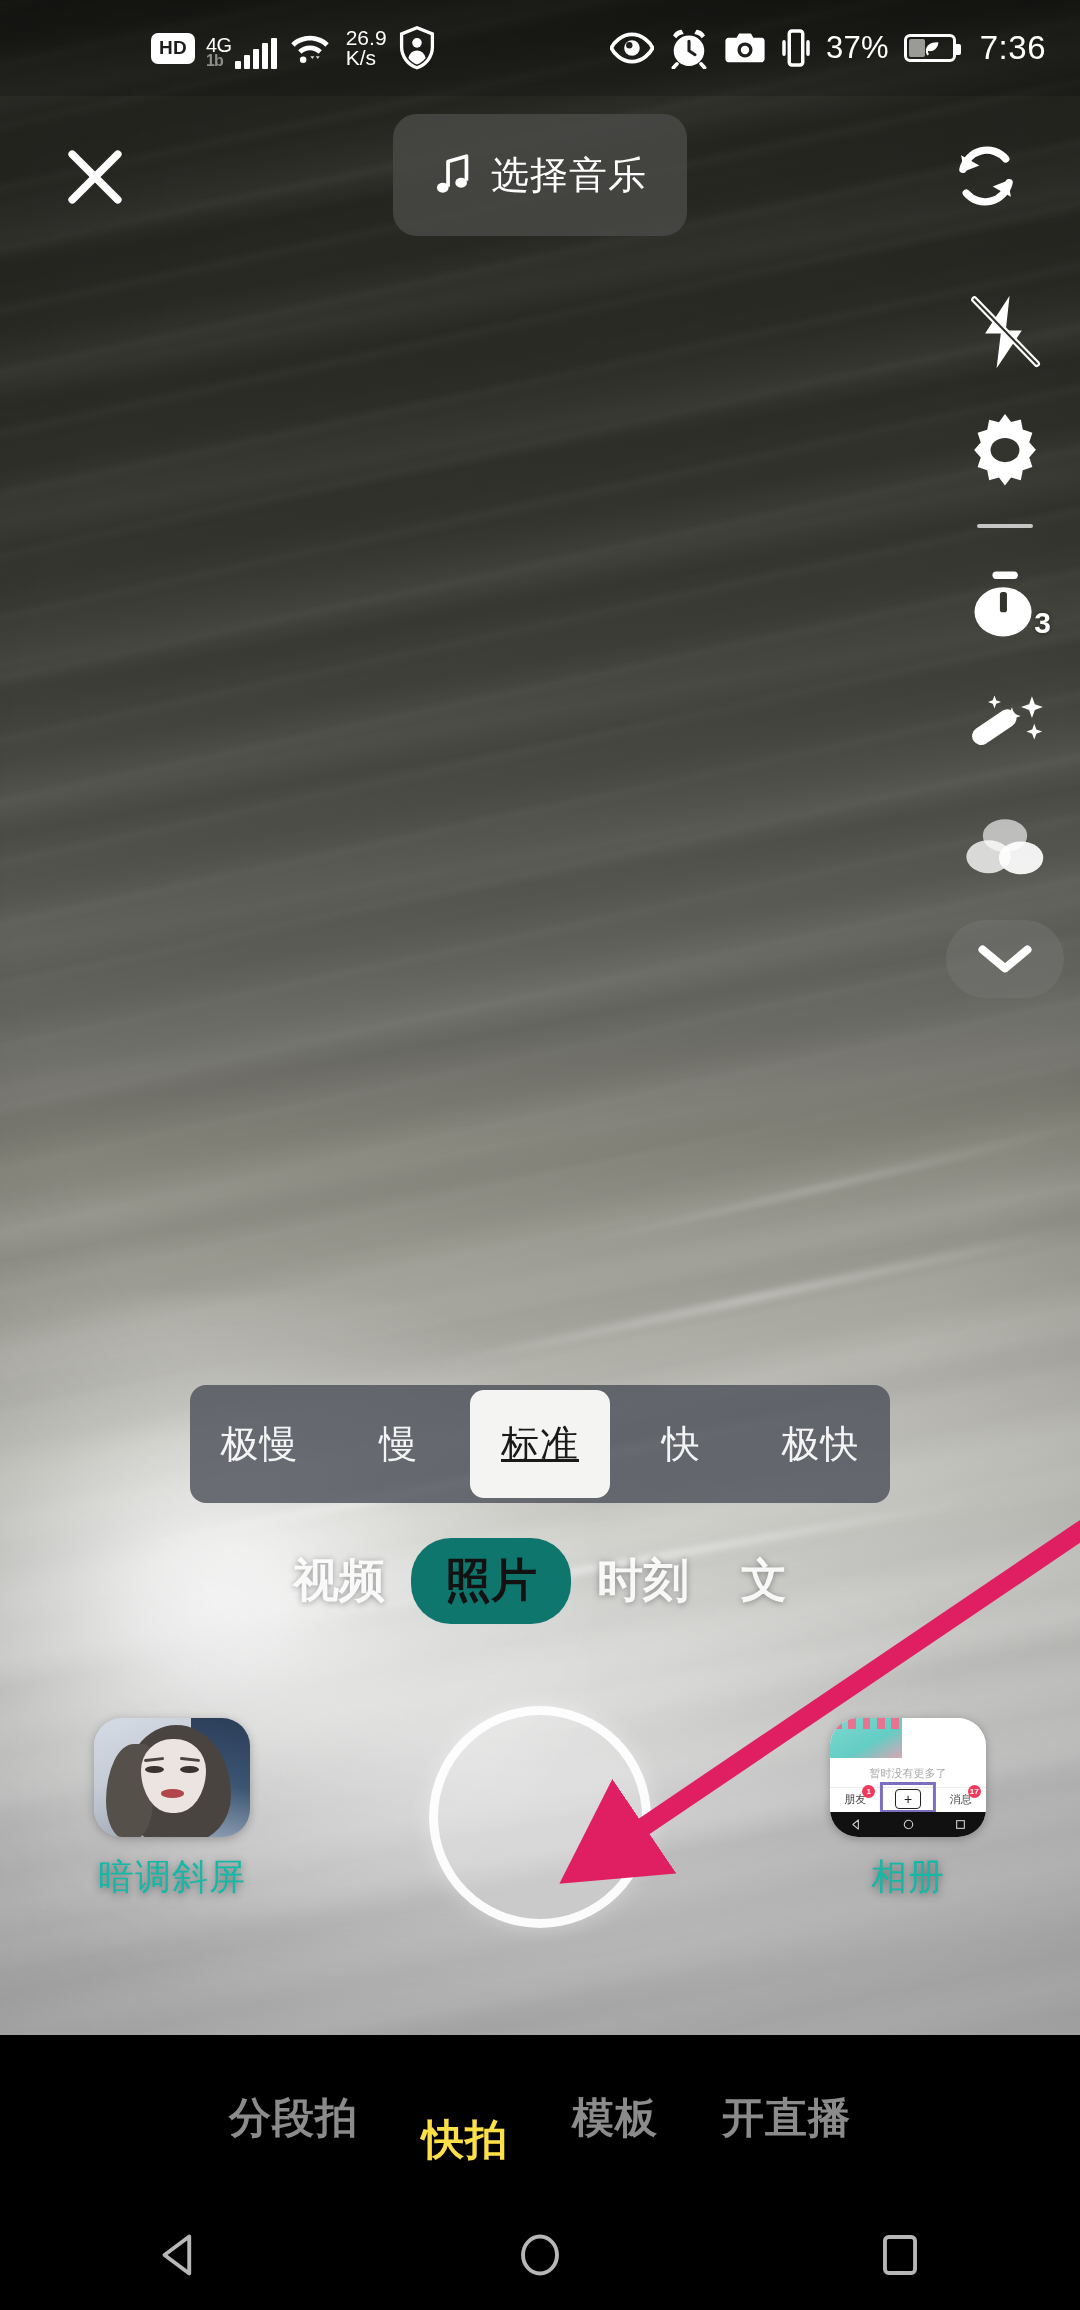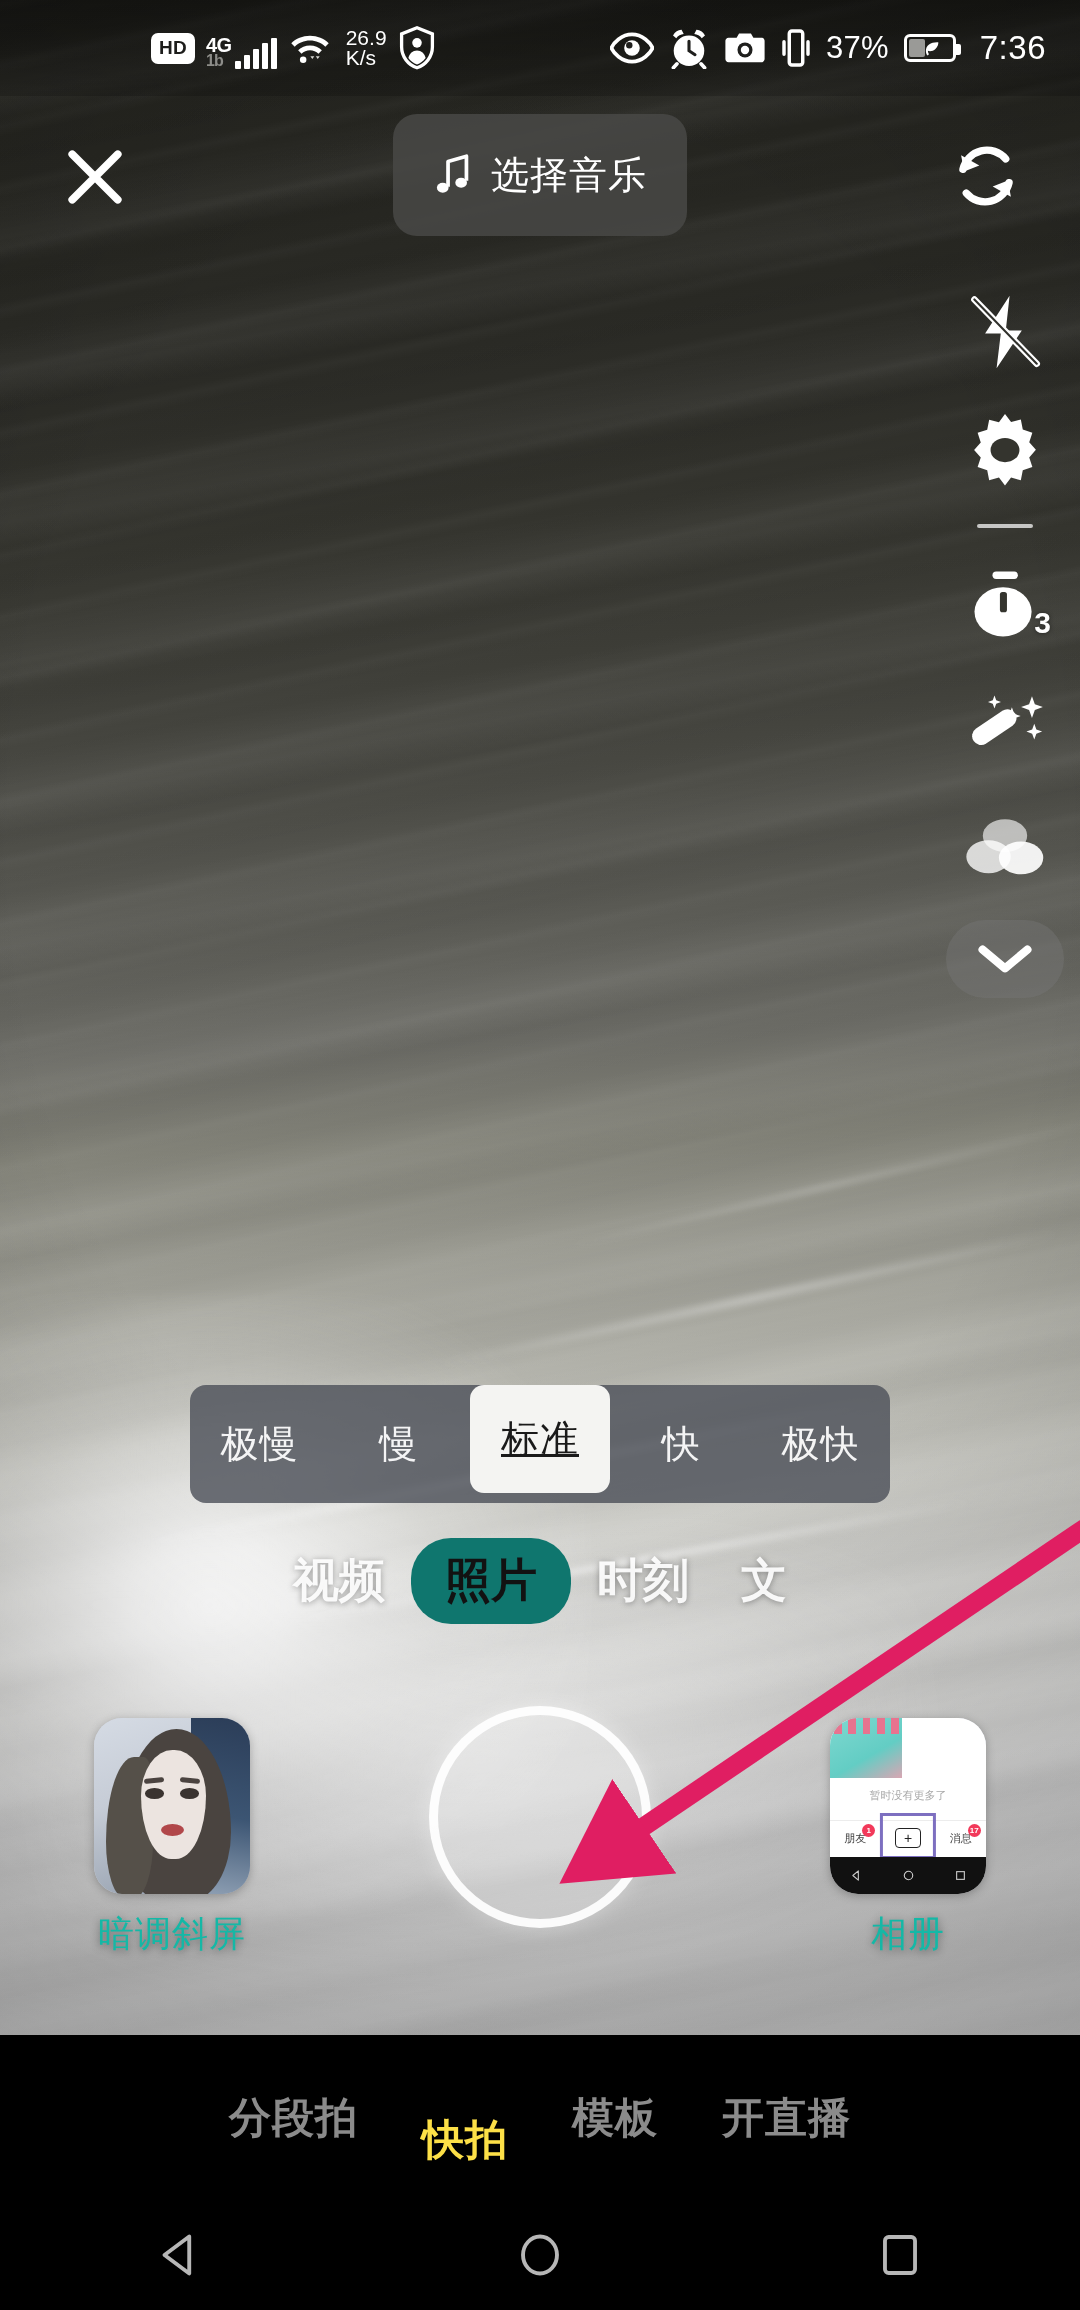--- a/index.html
+++ b/index.html
@@ -125,21 +125,21 @@
   .sb-right{ display:flex; align-items:center; gap:15px; margin-left:auto; }
 
   .hd-badge{
     display:inline-flex; align-items:center; justify-content:center;
     width:44px; height:31px; border-radius:7px;
     background:#fff; color:#1d1d1b;
     font-size:19px; font-weight:700; letter-spacing:.3px;
   }
   .net-block{ display:flex; align-items:flex-end; gap:3px; height:42px; }
   .net-g{ display:flex; flex-direction:column; justify-content:center; line-height:1; }
-  .net-g .g1{ font-size:20px; font-weight:700; letter-spacing:-.5px;}
+  .net-g .g1{ font-size:20px; font-weight:400; letter-spacing:-.5px;}
   .net-g .g2{ font-size:16px; font-weight:700; color:#8d8d89; letter-spacing:-1px; margin-top:-2px;}
   .bars{ display:flex; align-items:flex-end; gap:3px; height:30px; }
   .bars i{ display:block; width:6px; background:#fff; border-radius:1px; }
   .bars i:nth-child(1){height:8px;}
   .bars i:nth-child(2){height:14px;}
   .bars i:nth-child(3){height:20px;}
   .bars i:nth-child(4){height:26px;}
   .bars i:nth-child(5){height:31px;}
   .speed-txt{
     font-size:21px; line-height:20px; font-weight:400;
@@ -220,21 +220,21 @@
     margin-top:14px; cursor:pointer;
   }
 
   
   #speed-bar{
     position:absolute; left:50%; transform:translateX(-50%);
     top:1385px;
     width:700px; height:118px;
     background:rgba(78,82,90,.82);
     border-radius:16px;
-    display:flex; align-items:flex-start;
+    display:flex; align-items:center;
     z-index:50;
     overflow:hidden;
   }
   .speed-opt{
     flex:1; height:100%;
     display:flex; align-items:center; justify-content:center;
     color:rgba(255,255,255,.93);
     font-size:38px; font-weight:400; letter-spacing:1px;
     cursor:pointer;
   }
@@ -277,21 +277,21 @@
     z-index:50;
   }
   .thumb-block{
     position:absolute; width:220px;
     display:flex; flex-direction:column; align-items:center; gap:16px;
     cursor:pointer;
   }
   #effect-block{ left:62px; top:18px; }
   #album-block{ right:62px; top:18px; }
   .thumb-img{
-    width:156px; height:176px; border-radius:28px;
+    width:156px; height:119px; border-radius:28px;
     overflow:hidden; position:relative;
     box-shadow:0 2px 10px rgba(0,0,0,.25);
     background:#cfd4dd;
   }
   .thumb-label{
     font-size:36px; font-weight:400; color:#14b8a6;
     text-shadow:0 2px 8px rgba(0,0,0,.45);
     letter-spacing:1px;
   }
 

